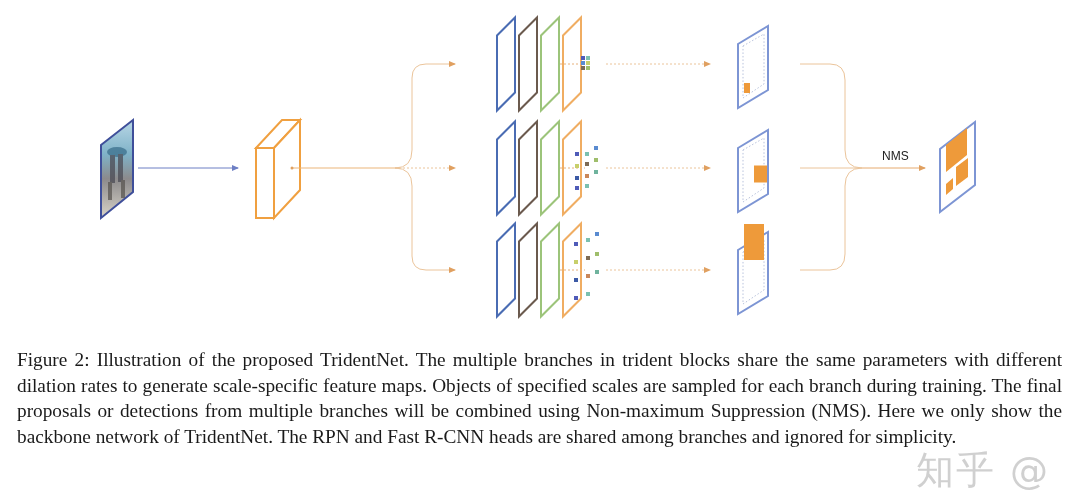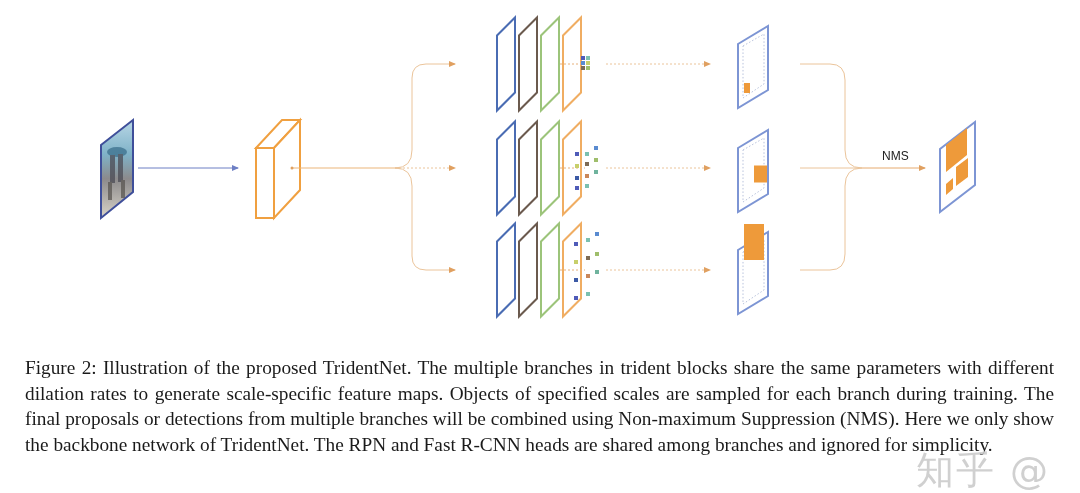--- a/index.html
+++ b/index.html
@@ -1,19 +1,19 @@
 <!DOCTYPE html>
 <html><head>
 <meta charset="utf-8">
 <style>
   html, body { margin:0; padding:0; background:#ffffff; }
   body { width:1080px; height:493px; position:relative; overflow:hidden; font-family:"Liberation Serif", serif; }
   #diagram { position:absolute; left:0; top:0; width:1080px; height:340px; }
   #caption { position:absolute; left:17px; top:347px; width:1045px; font-family:"Liberation Serif", serif; font-size:19.3px; line-height:25.5px; color:#1a1a1a; text-align:justify; }
-  #caption p { margin:8px; }
+  #caption p { margin:0; }
   #watermark { position:absolute; left:916px; top:445px; font-family:"DejaVu Sans", sans-serif; font-size:38px; color:rgba(200,200,200,0.85); letter-spacing:2px; }
   .nms-label { font-family:"Liberation Sans", sans-serif; font-size:12px; fill:#222; }
 </style>
 </head>
 <body>
 
 <svg id="diagram" viewBox="0 0 1080 340" xmlns="http://www.w3.org/2000/svg">
   <defs>
     <marker id="arrowBlue" markerWidth="8" markerHeight="8" refX="6" refY="4" orient="auto">
       <path d="M0,1 L7,4 L0,7 Z" fill="#6d7fc4"></path>

